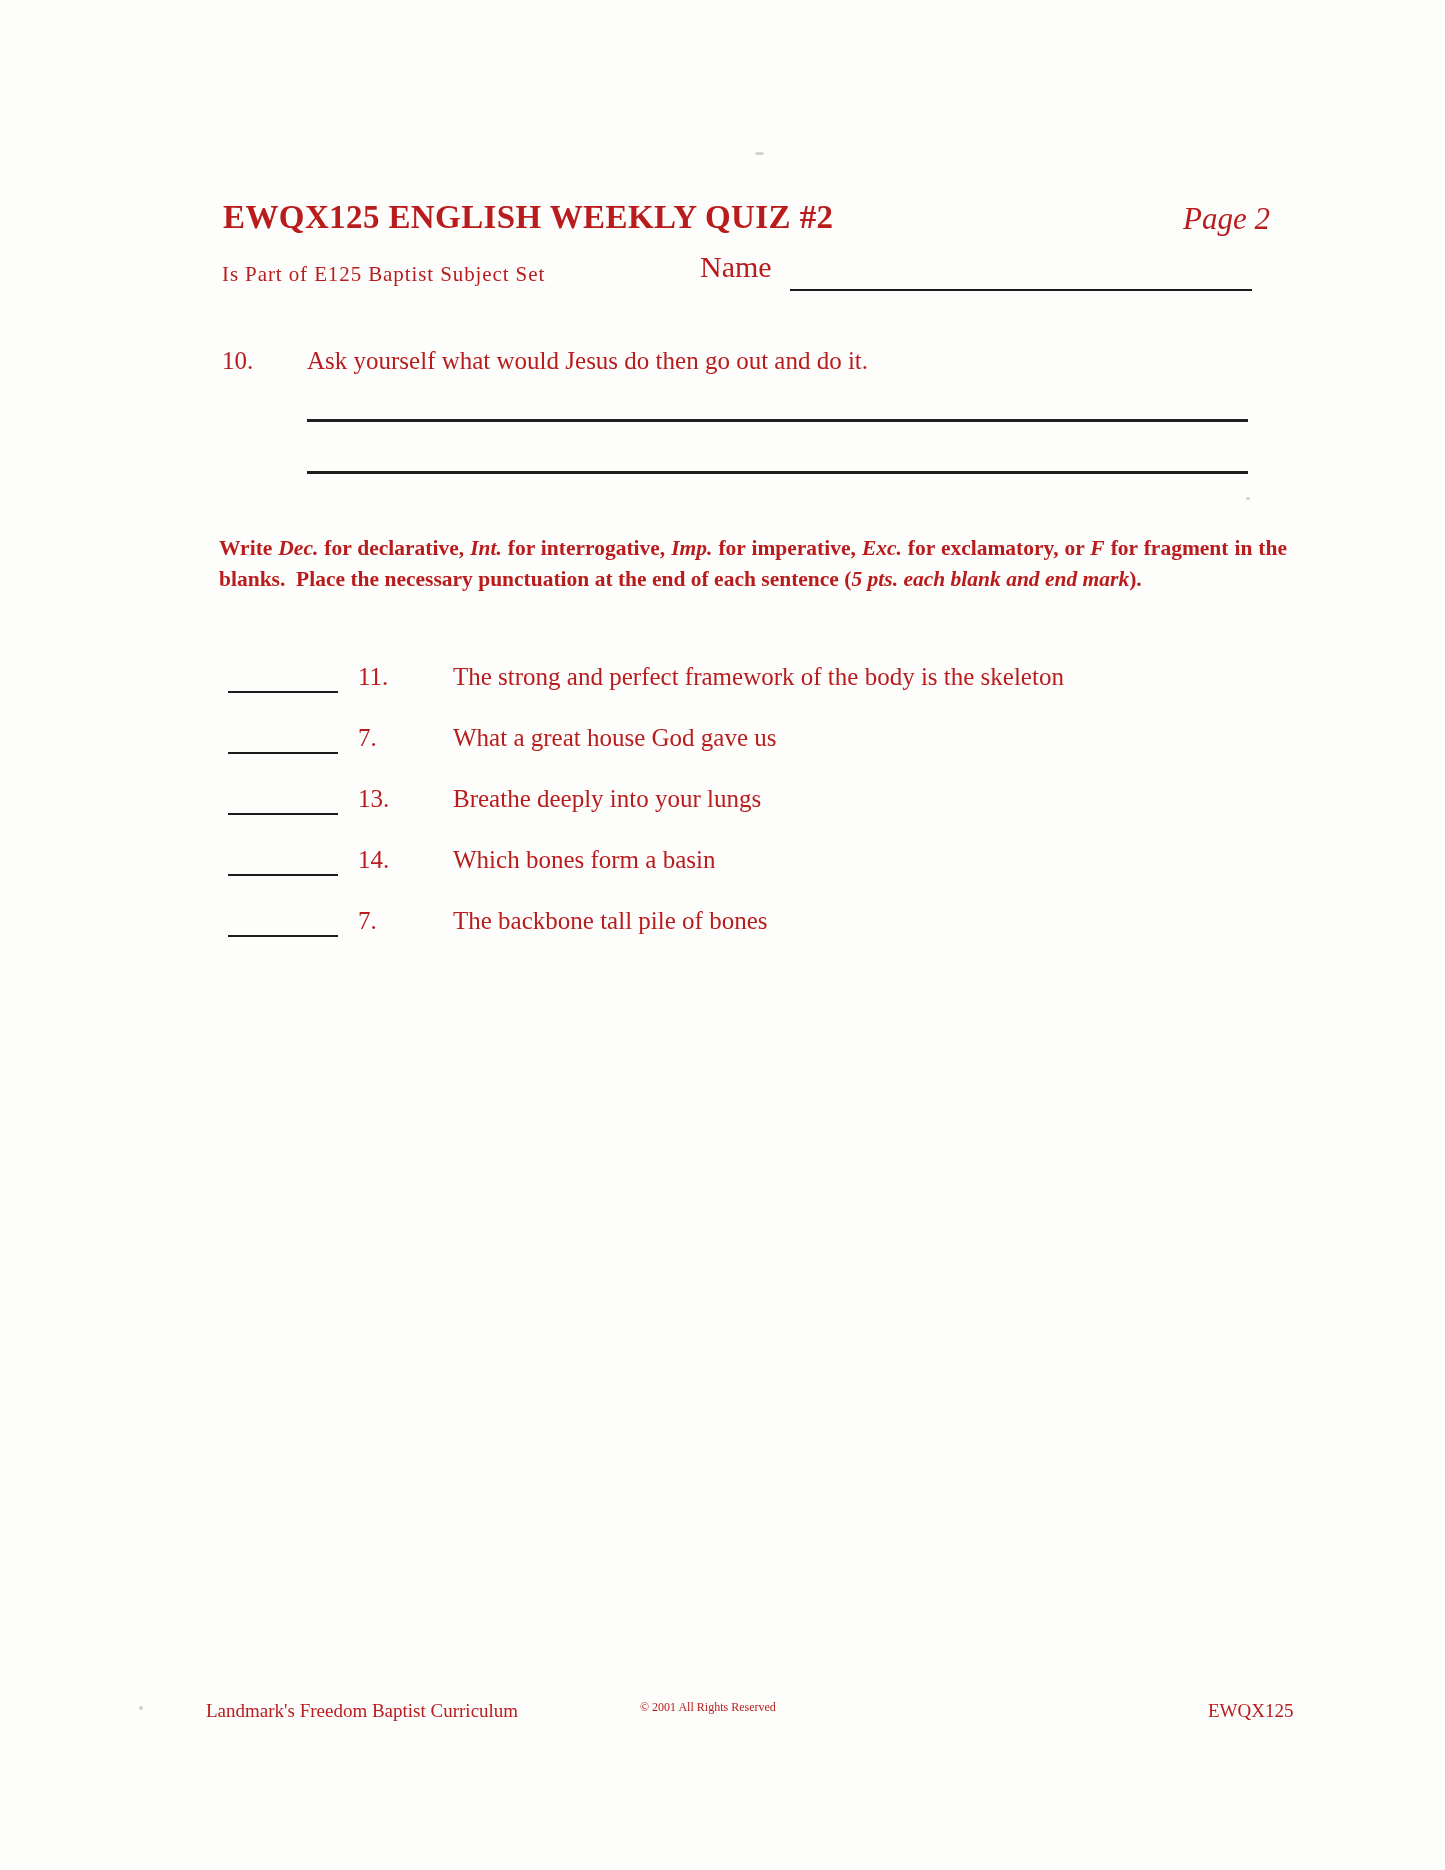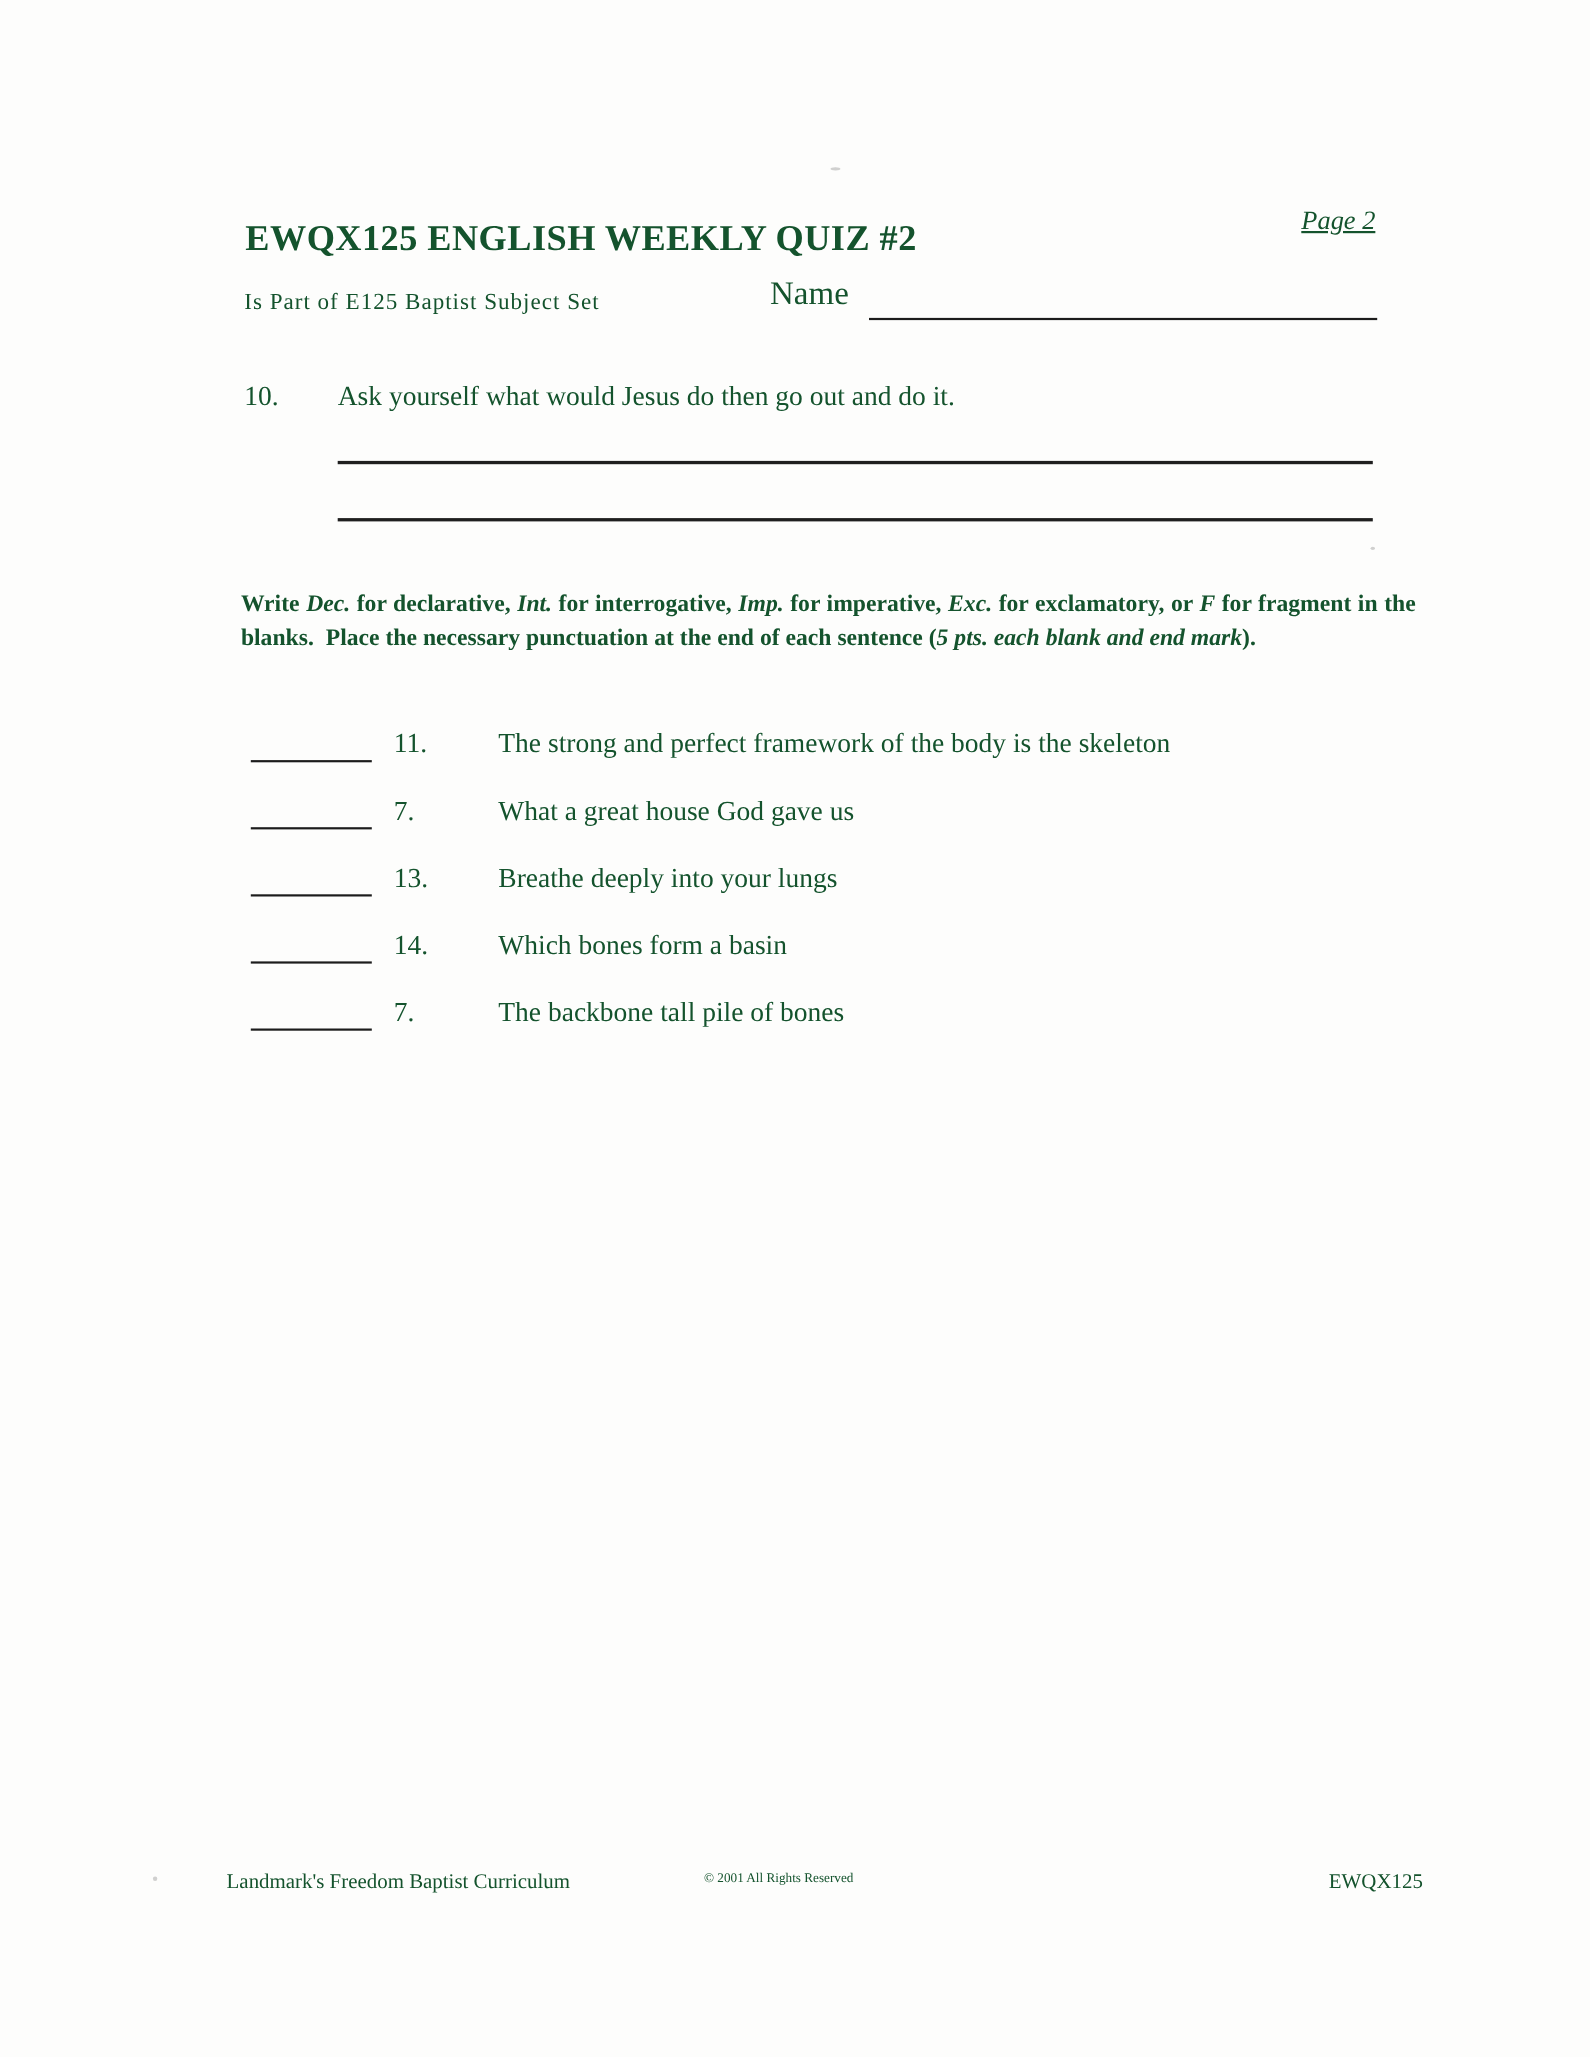--- a/index.html
+++ b/index.html
@@ -6,38 +6,37 @@
     margin: 0;
     padding: 0;
     background: #ffffff;
   }
   .scan-page {
     position: relative;
     width: 1445px;
     height: 1870px;
     background: #fdfdfc;
     font-family: "Liberation Serif", "DejaVu Serif", serif;
-    color: #14532d;
+    color: #b91c1c;
     overflow: hidden;
   }
   .abs { position: absolute; }
 
   .doc-title {
     left: 223px; top: 199px;
     font-size: 33px;
     font-weight: bold;
     letter-spacing: 0.4px;
     white-space: nowrap;
   }
   .page-label {
-    left: 1183px; top: 188px;
-    font-size: 24px;
+    left: 1183px; top: 201px;
+    font-size: 31px;
     font-style: italic;
     white-space: nowrap;
-    text-decoration: underline;
   }
   .subtitle {
     left: 222px; top: 262px;
     font-size: 21px;
     letter-spacing: 0.9px;
     white-space: nowrap;
   }
   .name-label {
     left: 700px; top: 250px;
     font-size: 30px;

